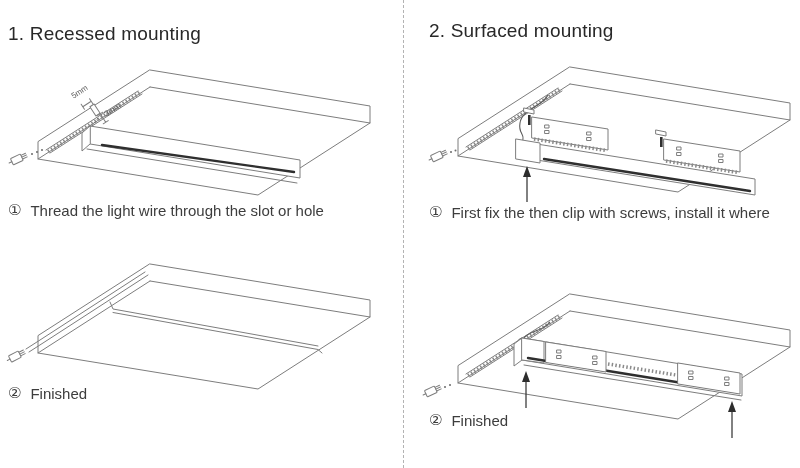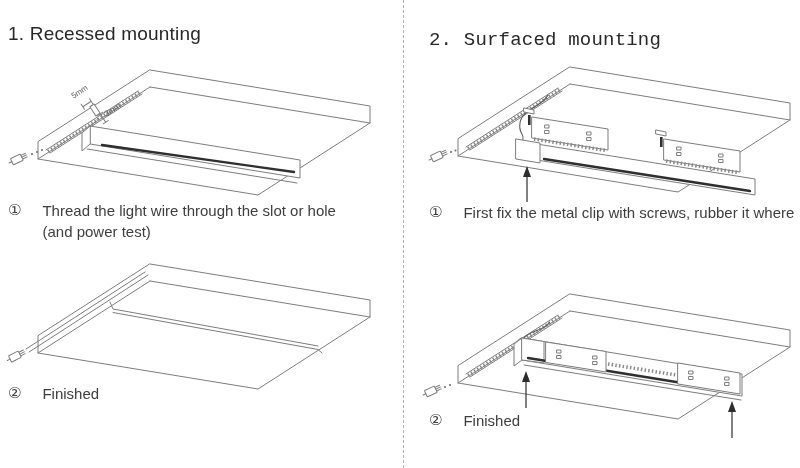--- a/index.html
+++ b/index.html
@@ -3,24 +3,24 @@
 <meta charset="utf-8">
 <style>
   html,body{margin:0;padding:0;background:#fff;}
   #canvas{
     position:relative;width:800px;height:468px;background:#fff;overflow:hidden;
     font-family:"Liberation Sans","DejaVu Sans",sans-serif;color:#3a3a3a;
   }
   .divider{position:absolute;top:0;left:403px;height:468px;width:0;border-left:1px dashed #b3b3b3;}
   .title{position:absolute;font-size:19px;color:#282828;letter-spacing:.2px;white-space:nowrap;}
   #title-left{left:8px;top:23px;}
-  #title-right{left:429px;top:29px;font-family:Liberation Mono, monospace;}
+  #title-right{left:429px;top:20px;}
   .step{position:absolute;display:flex;gap:9px;font-size:15px;line-height:21px;color:#3d3d3d;}
   .step .num{flex:0 0 auto;font-family:"DejaVu Sans",sans-serif;font-size:15px;}
-  .step .lines div{white-space:nowrap;margin-left:12px;}
+  .step .lines div{white-space:nowrap;}
   #step1-left{left:8px;top:200px;}
   #step2-left{left:8px;top:383px;}
   #step1-right{left:429px;top:202px;}
   #step2-right{left:429px;top:410px;}
   svg.diagram{position:absolute;}
   #svg-tl{left:0;top:56px;}
   #svg-bl{left:0;top:256px;}
   #svg-tr{left:410px;top:55px;}
   #svg-br{left:410px;top:278px;}
   .ln{stroke:#7d7d7d;stroke-width:1;fill:none;stroke-linejoin:round;stroke-linecap:round;}
@@ -215,35 +215,34 @@
       </g>
       <circle class="dot" cx="35" cy="109" r="1"></circle>
       <circle class="dot" cx="40" cy="107" r="1"></circle>
     </g>
   </svg>
 
   <div class="step" id="step1-left">
     <span class="num">①</span>
     <div class="lines">
       <div>Thread the light wire through the slot or hole</div>
-      <div>(and power test)</div>
     </div>
   </div>
 
   <div class="step" id="step2-left">
     <span class="num">②</span>
     <div class="lines">
       <div>Finished</div>
     </div>
   </div>
 
   <div class="step" id="step1-right">
     <span class="num">①</span>
     <div class="lines">
-      <div>First fix the metal clip with screws, rubber it where</div>
+      <div>First fix the then clip with screws, install it where</div>
     </div>
   </div>
 
   <div class="step" id="step2-right">
     <span class="num">②</span>
     <div class="lines">
       <div>Finished</div>
     </div>
   </div>
 

